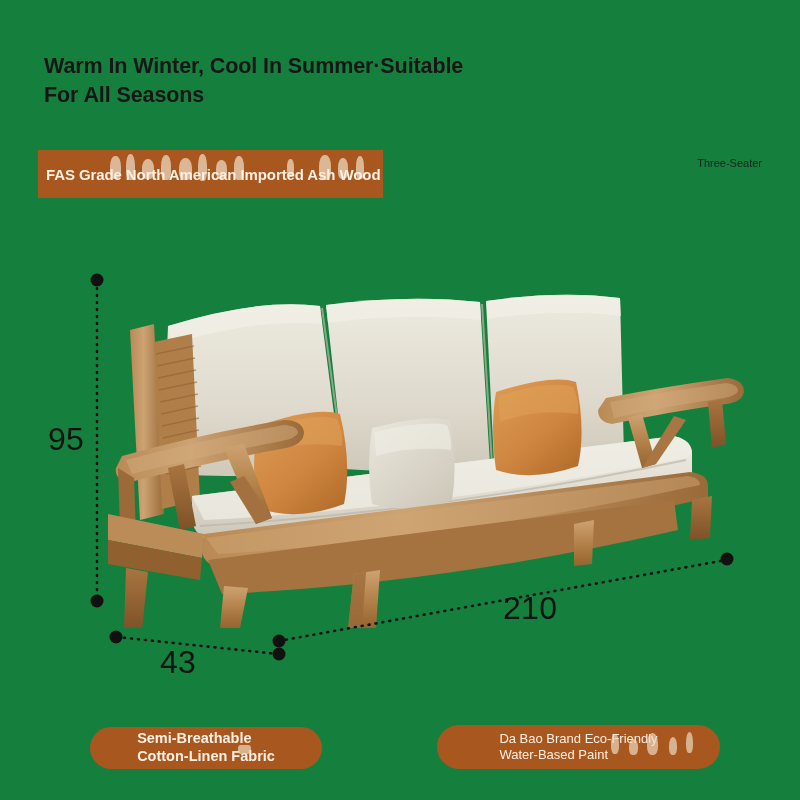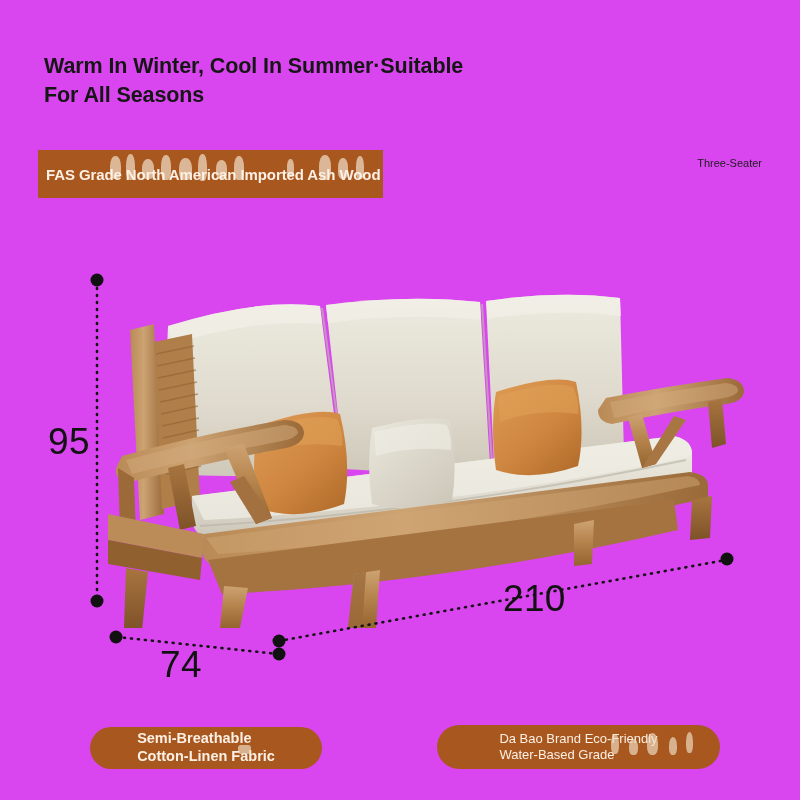--- a/index.html
+++ b/index.html
@@ -8,21 +8,21 @@
     background: #ffffff;
   }
   body {
     font-family: "Liberation Sans", sans-serif;
     -webkit-font-smoothing: antialiased;
   }
   #page {
     position: relative;
     width: 800px;
     height: 800px;
-    background: #d946ef;
+    background: #15803d;
     overflow: hidden;
   }
 
   
   .headline {
     position: absolute;
     left: 44px;
     top: 52px;
     width: 520px;
     font-size: 21.5px;
@@ -98,27 +98,27 @@
   
   .dim-layer {
     position: absolute;
     inset: 0;
     pointer-events: none;
   }
   .dim-layer svg { display: block; width: 800px; height: 800px; }
 
   .dim-text {
     position: absolute;
-    font-size: 37px;
+    font-size: 32px;
     color: #121212;
     letter-spacing: 0.3px;
     line-height: 1;
   }
   .dim-height { left: 48px;  top: 423px; }
-  .dim-width  { left: 503px; top: 580px; }
+  .dim-width  { left: 503px; top: 592px; }
   .dim-depth  { left: 160px; top: 646px; }
 
   
   .pill {
     position: absolute;
     background: #a8571f;
     border-radius: 999px;
     display: flex;
     align-items: center;
     justify-content: center;
@@ -314,33 +314,33 @@
       <circle cx="279" cy="654" r="6.5" fill="#111"></circle>
 
       <line x1="279" y1="641" x2="726" y2="560" stroke="#141414" stroke-width="2.6" stroke-linecap="round" stroke-dasharray="1 6"></line>
       <circle cx="279" cy="641" r="6.5" fill="#111"></circle>
       <circle cx="727" cy="559" r="6.5" fill="#111"></circle>
     </svg>
   </div>
 
   <div class="dim-text dim-height">95</div>
   <div class="dim-text dim-width">210</div>
-  <div class="dim-text dim-depth">74</div>
+  <div class="dim-text dim-depth">43</div>
 
   <div class="pill pill-fabric">
     <span>Semi-Breathable
 Cotton-Linen Fabric</span>
     <span class="pill-ghosts">
       <i style="left:148px; top:18px; width:13px; height:9px; border-radius:3px;"></i>
     </span>
   </div>
 
   <div class="pill pill-paint">
     <span>Da Bao Brand Eco-Friendly
-Water-Based Grade</span>
+Water-Based Paint</span>
     <span class="pill-ghosts">
       <i style="left:174px; top:9px;  width:8px;  height:20px;"></i>
       <i style="left:192px; top:14px; width:9px;  height:16px;"></i>
       <i style="left:210px; top:8px;  width:11px; height:22px;"></i>
       <i style="left:232px; top:12px; width:8px;  height:18px;"></i>
       <i style="left:249px; top:7px;  width:7px;  height:21px;"></i>
     </span>
   </div>
 
 </div>

